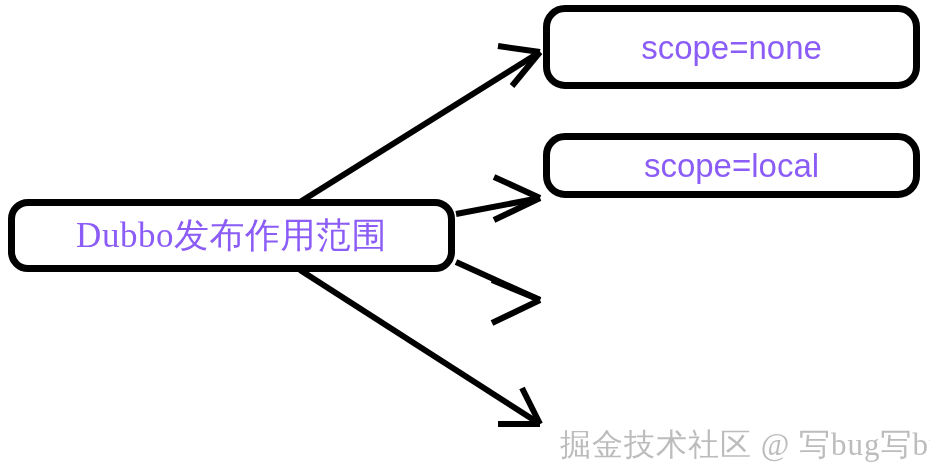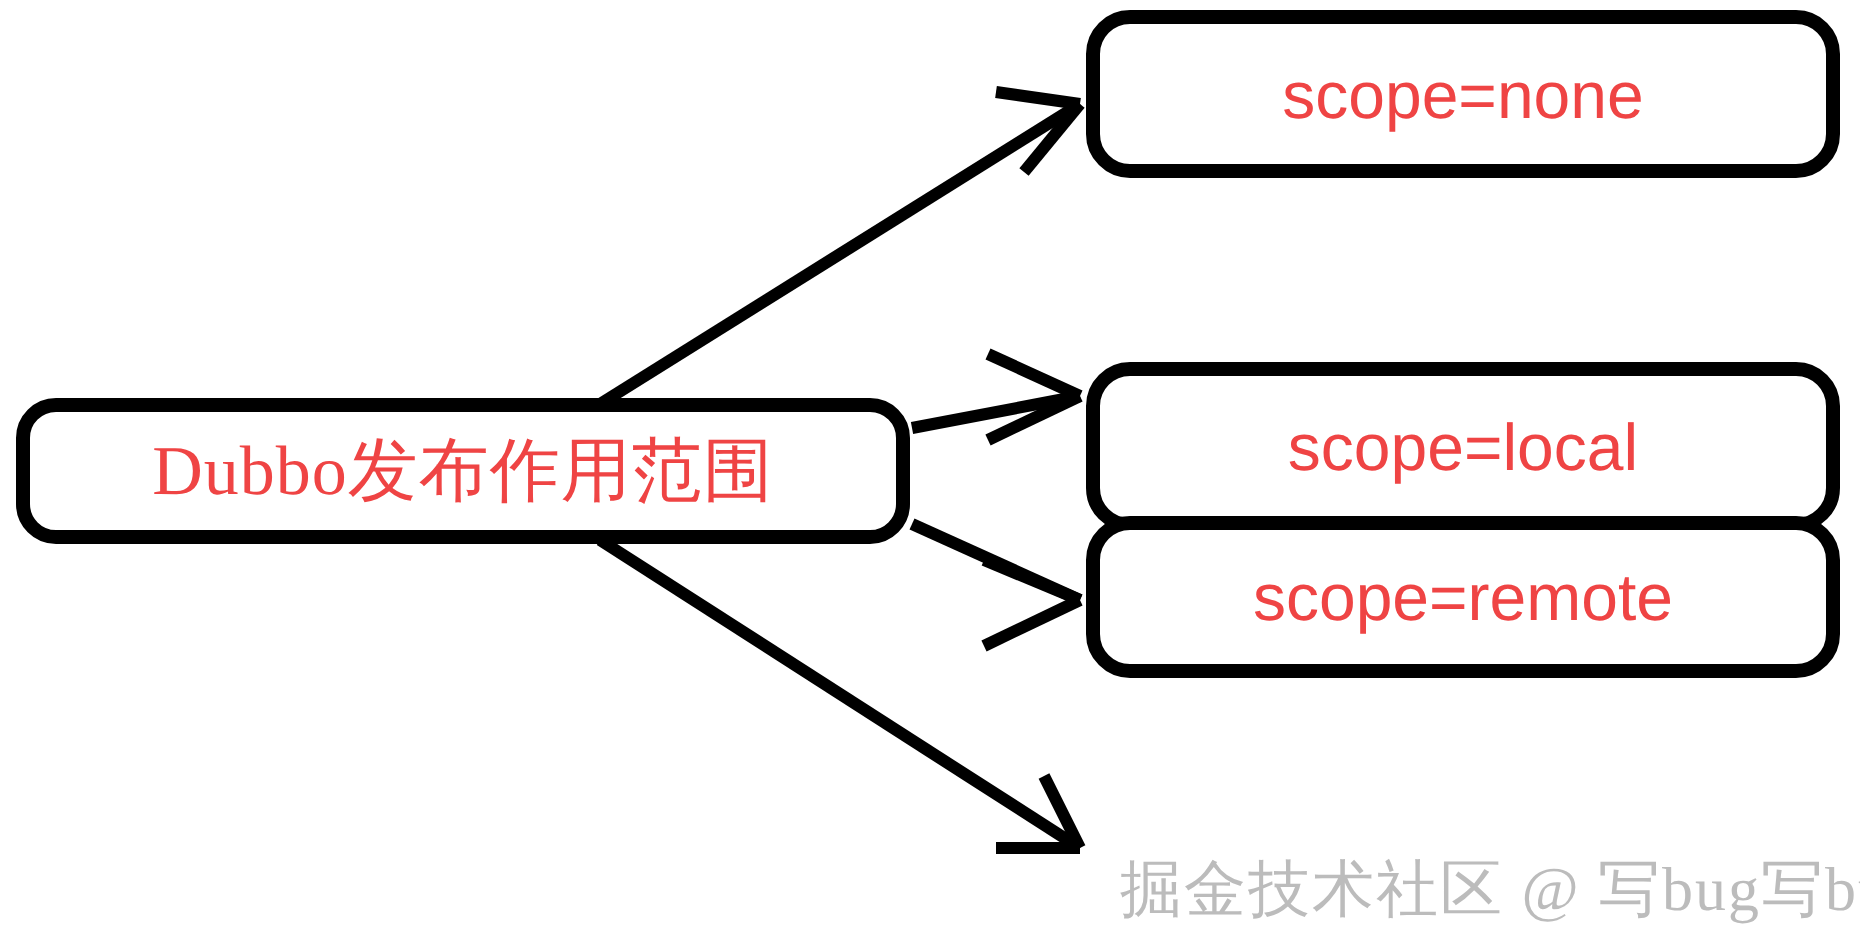--- a/index.html
+++ b/index.html
@@ -27,21 +27,21 @@
   .node {
     position: absolute;
     box-sizing: border-box;
     border: 7px solid #000000;
     border-radius: 22px;
     background: #ffffff;
     display: flex;
     align-items: center;
     justify-content: center;
     text-align: center;
-    color: #ef4444;
+    color: #8b5cf6;
     z-index: 2;
   }
   .node-label {
     display: block;
     line-height: 1;
     white-space: nowrap;
   }
   #node-root {
     left: 8px;
     top: 199px;
@@ -57,22 +57,21 @@
   #node-scope-none {
     left: 543px;
     top: 5px;
     width: 377px;
     height: 84px;
   }
   #node-scope-local {
     left: 543px;
     top: 133px;
     width: 377px;
-    height: 85px;
-    margin-top: 48px;
+    height: 65px;
   }
   #node-scope-remote {
     left: 543px;
     top: 258px;
     width: 377px;
     height: 81px;
   }
   #node-other {
     left: 543px;
     top: 385px;
@@ -146,22 +145,19 @@
   </div>
 
   <div class="node" id="node-scope-none">
     <span class="node-label leaf-label">scope=none</span>
   </div>
 
   <div class="node" id="node-scope-local">
     <span class="node-label leaf-label">scope=local</span>
   </div>
 
-  <div class="node" id="node-scope-remote">
-    <span class="node-label leaf-label">scope=remote</span>
-  </div>
 
 
   <div id="watermark">
     <span class="wm-text">掘金技术社区 @ 写bug写bug</span>
   </div>
 
 </div>
 
 </body></html>

